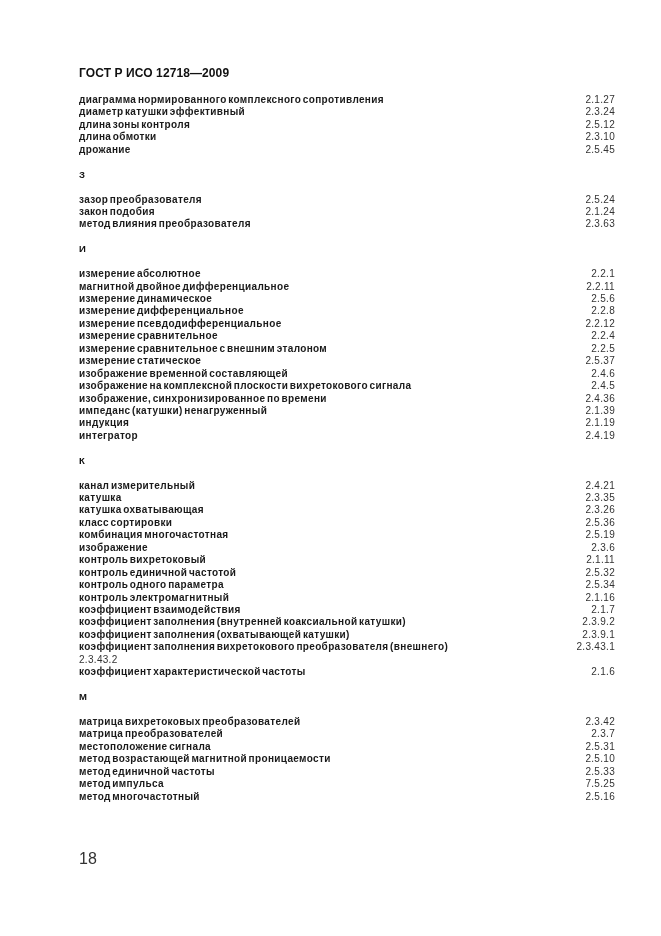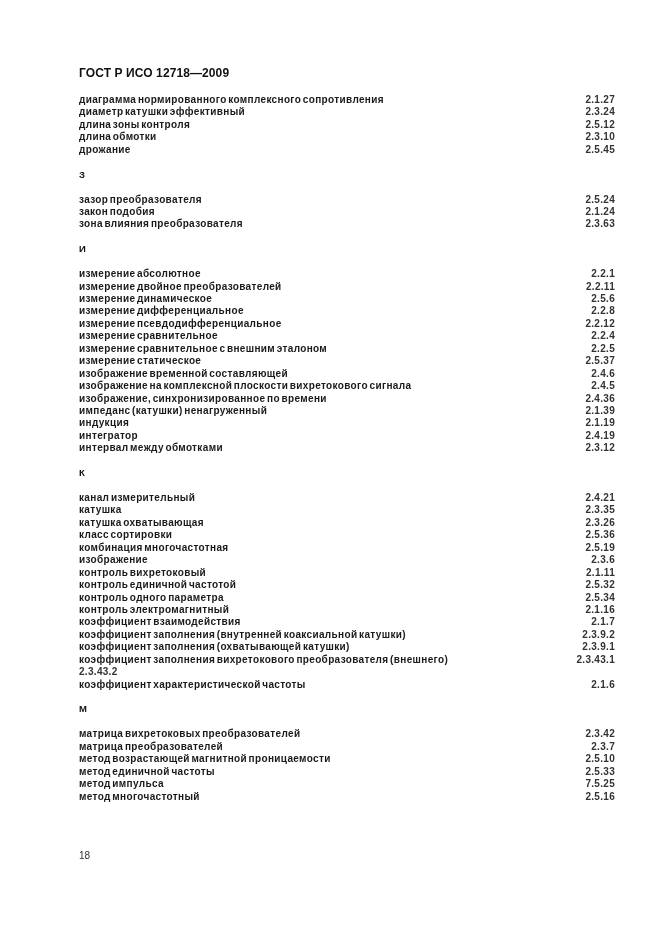--- a/index.html
+++ b/index.html
@@ -3,23 +3,23 @@
   <meta charset="utf-8">
   <style>
     html, body { margin: 0; padding: 0; background: #ffffff; }
     body { width: 661px; height: 936px; position: relative; overflow: hidden;
            font-family: "Liberation Sans", sans-serif; color: #1a1a1a; }
     .page-header { position: absolute; left: 79px; top: 66px; font-size: 12px; font-weight: bold; letter-spacing: 0.1px; color: #111; }
     .content { position: absolute; left: 79px; top: 94px; width: 536px; }
     .entry { display: flex; justify-content: space-between; align-items: baseline;
              height: 12.45px; line-height: 12.45px; font-size: 10px; }
     .term { font-weight: bold; letter-spacing: 0.35px; word-spacing: -1.5px; color: #1a1a1a; white-space: nowrap; }
-    .ref { font-weight: bold; letter-spacing: 0.3px; color: #333; white-space: nowrap; }
+    .ref { font-weight: normal; letter-spacing: 0.3px; color: #333; white-space: nowrap; }
     .letter { font-weight: bold; font-size: 9.5px; height: 12.45px; line-height: 12.45px; margin-top: 12.45px; margin-bottom: 12.45px; color: #111; }
-    .page-number { position: absolute; left: 79px; top: 850px; font-size: 10px; color: #333; }
+    .page-number { position: absolute; left: 79px; top: 850px; font-size: 16px; color: #333; }
   </style>
 </head>
 <body>
 
 <div class="page-header">ГОСТ Р ИСО 12718—2009</div>
 
 <div class="content" id="content">
     <div class="entry">
       <span class="term">диаграмма нормированного комплексного сопротивления</span>
       <span class="ref">2.1.27</span>
@@ -43,30 +43,30 @@
     <div class="letter">З</div>
     <div class="entry">
       <span class="term">зазор преобразователя</span>
       <span class="ref">2.5.24</span>
     </div>
     <div class="entry">
       <span class="term">закон подобия</span>
       <span class="ref">2.1.24</span>
     </div>
     <div class="entry">
-      <span class="term">зона влияния преобразователя</span>
+      <span class="term">метод влияния преобразователя</span>
       <span class="ref">2.3.63</span>
     </div>
     <div class="letter">И</div>
     <div class="entry">
       <span class="term">измерение абсолютное</span>
       <span class="ref">2.2.1</span>
     </div>
     <div class="entry">
-      <span class="term">измерение двойное преобразователей</span>
+      <span class="term">магнитной двойное дифференциальное</span>
       <span class="ref">2.2.11</span>
     </div>
     <div class="entry">
       <span class="term">измерение динамическое</span>
       <span class="ref">2.5.6</span>
     </div>
     <div class="entry">
       <span class="term">измерение дифференциальное</span>
       <span class="ref">2.2.8</span>
     </div>
@@ -103,24 +103,20 @@
       <span class="ref">2.1.39</span>
     </div>
     <div class="entry">
       <span class="term">индукция</span>
       <span class="ref">2.1.19</span>
     </div>
     <div class="entry">
       <span class="term">интегратор</span>
       <span class="ref">2.4.19</span>
     </div>
-    <div class="entry">
-      <span class="term">интервал между обмотками</span>
-      <span class="ref">2.3.12</span>
-    </div>
     <div class="letter">К</div>
     <div class="entry">
       <span class="term">канал измерительный</span>
       <span class="ref">2.4.21</span>
     </div>
     <div class="entry">
       <span class="term">катушка</span>
       <span class="ref">2.3.35</span>
     </div>
     <div class="entry">
@@ -181,20 +177,24 @@
     <div class="letter">М</div>
     <div class="entry">
       <span class="term">матрица вихретоковых преобразователей</span>
       <span class="ref">2.3.42</span>
     </div>
     <div class="entry">
       <span class="term">матрица преобразователей</span>
       <span class="ref">2.3.7</span>
     </div>
     <div class="entry">
+      <span class="term">местоположение сигнала</span>
+      <span class="ref">2.5.31</span>
+    </div>
+    <div class="entry">
       <span class="term">метод возрастающей магнитной проницаемости</span>
       <span class="ref">2.5.10</span>
     </div>
     <div class="entry">
       <span class="term">метод единичной частоты</span>
       <span class="ref">2.5.33</span>
     </div>
     <div class="entry">
       <span class="term">метод импульса</span>
       <span class="ref">7.5.25</span>

